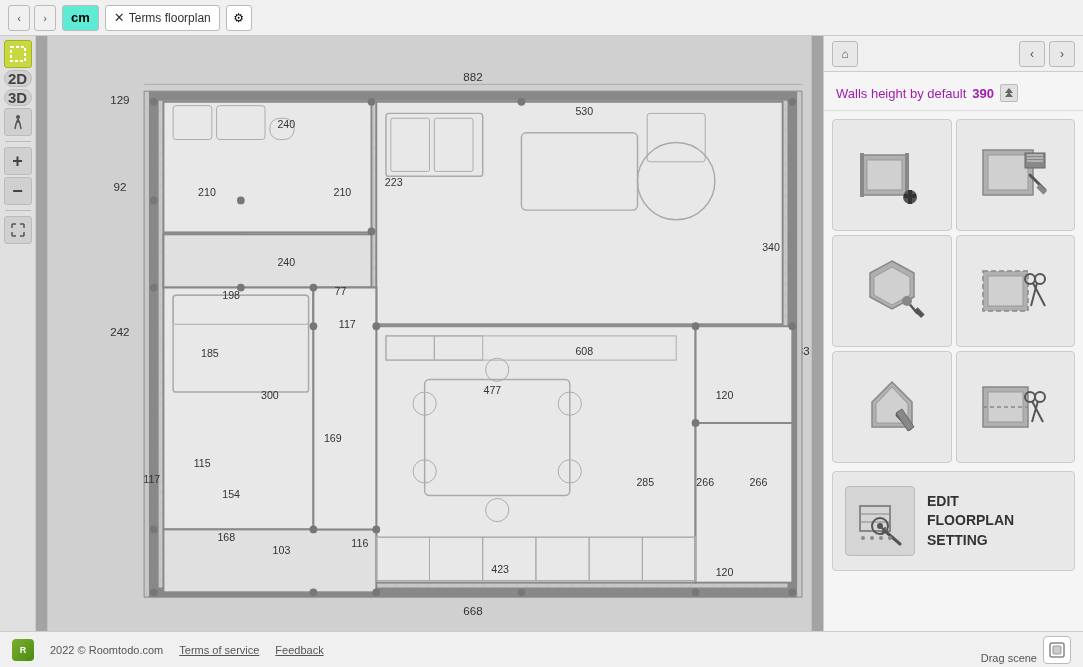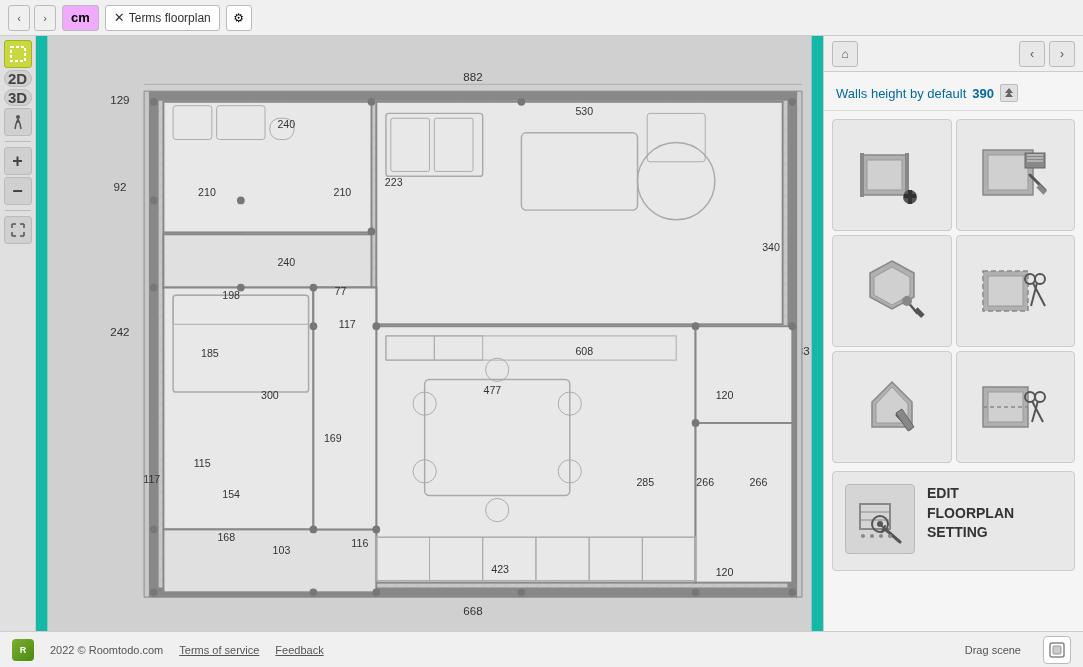--- a/index.html
+++ b/index.html
@@ -21,21 +21,21 @@
       background: #fff;
       border: 1px solid #bbb;
       border-radius: 3px;
       cursor: pointer;
       font-size: 12px;
       display: flex;
       align-items: center;
       gap: 4px;
     }
     .toolbar-btn.cm {
-      background: #f0abfc;
+      background: #5eead4;
       font-weight: bold;
       font-size: 13px;
     }
     .toolbar-btn.hide-fp {
       background: #fff;
       color: #333;
     }
     .toolbar-btn.settings {
       width: 26px;
       padding: 0;
@@ -111,21 +111,21 @@
       align-items: center;
       justify-content: center;
       font-size: 15px;
       font-weight: bold;
       color: #444;
     }
 
     
     .canvas-area {
       flex: 1;
-      background: #14b8a6;
+      background: #a3a3a3;
       position: relative;
       overflow: hidden;
     }
 
     
     .floorplan-svg {
       position: absolute;
       top: 0;
       left: 0;
       width: 100%;
@@ -165,21 +165,21 @@
       justify-content: center;
       font-size: 12px;
       color: #555;
     }
     .walls-height-control {
       display: flex;
       align-items: center;
       gap: 6px;
       padding: 12px 12px 8px;
       font-size: 13px;
-      color: #0369a1;
+      color: #a21caf;
       border-bottom: 1px solid #ddd;
     }
     .walls-height-control .spinner {
       width: 18px;
       height: 18px;
       background: #e0e0e0;
       border: 1px solid #bbb;
       border-radius: 2px;
       cursor: pointer;
       display: flex;
@@ -208,21 +208,21 @@
       height: 80px;
     }
     .edit-floorplan-card {
       margin: 0 8px 8px;
       background: #e8e8e8;
       border: 1px solid #ccc;
       border-radius: 4px;
       height: 100px;
       cursor: pointer;
       display: flex;
-      align-items: flex-start;
+      align-items: center;
       gap: 12px;
       padding: 12px;
     }
     .edit-icon-box {
       width: 70px;
       height: 70px;
       background: #d5d5d5;
       border: 1px solid #bbb;
       border-radius: 4px;
       display: flex;
@@ -257,22 +257,22 @@
       display: flex;
       align-items: center;
       justify-content: center;
       color: white;
       font-size: 9px;
       font-weight: bold;
     }
     .drag-scene {
       margin-left: auto;
       display: flex;
-      align-items: center;
-      gap: 22px;
+      align-items: flex-end;
+      gap: 6px;
     }
     .drag-scene-icon {
       width: 28px;
       height: 28px;
       background: #fff;
       border: 1px solid #bbb;
       border-radius: 4px;
       display: flex;
       align-items: center;
       justify-content: center;

